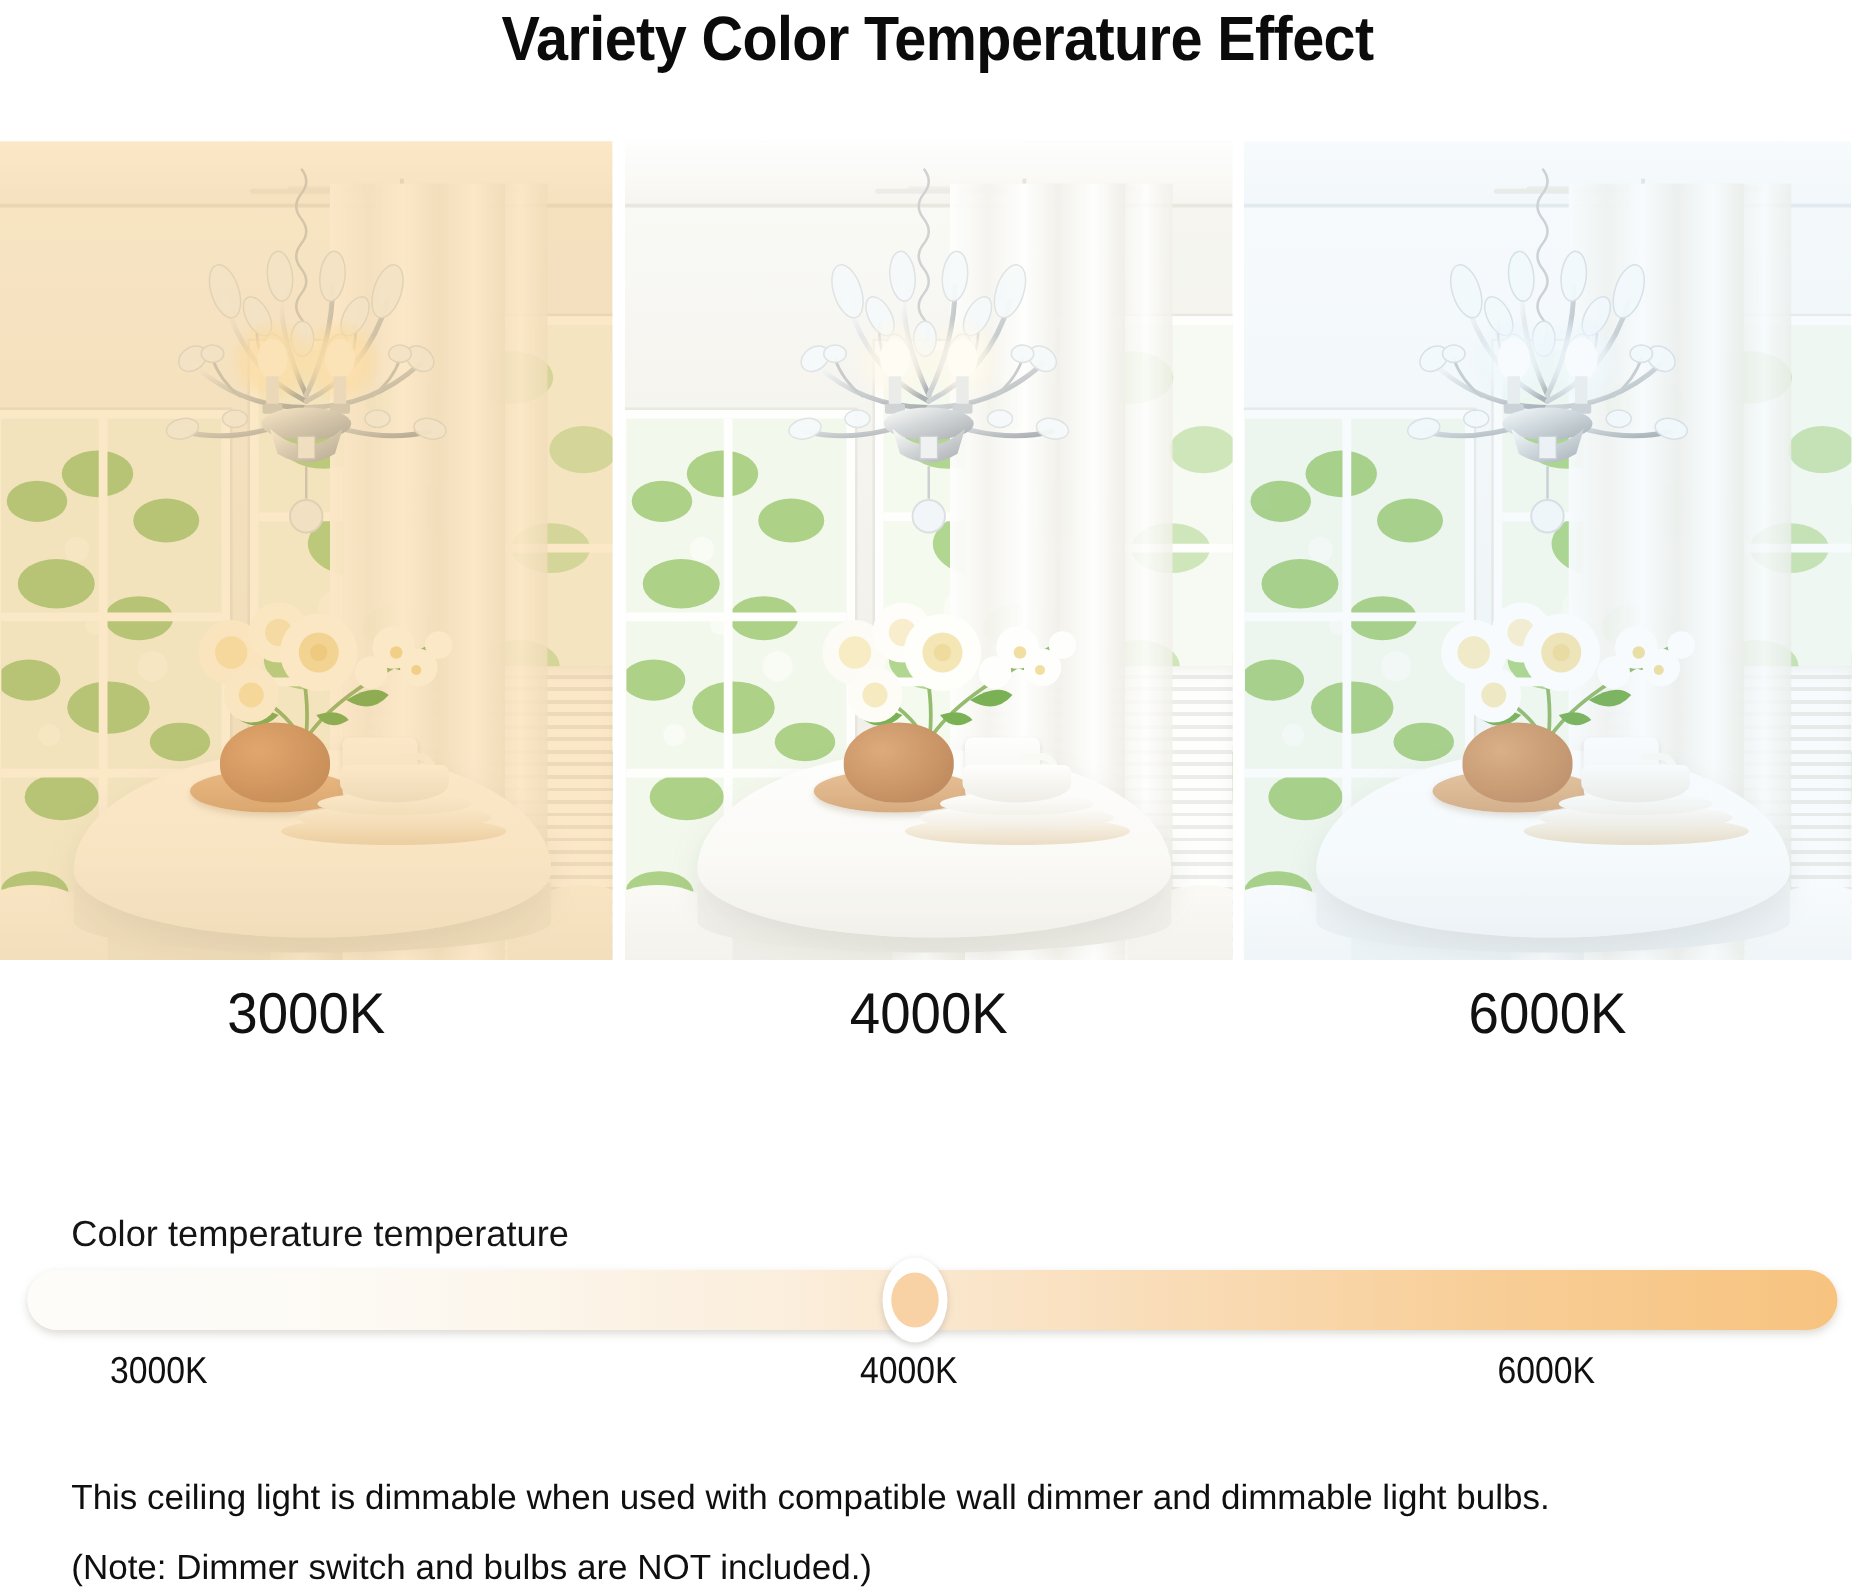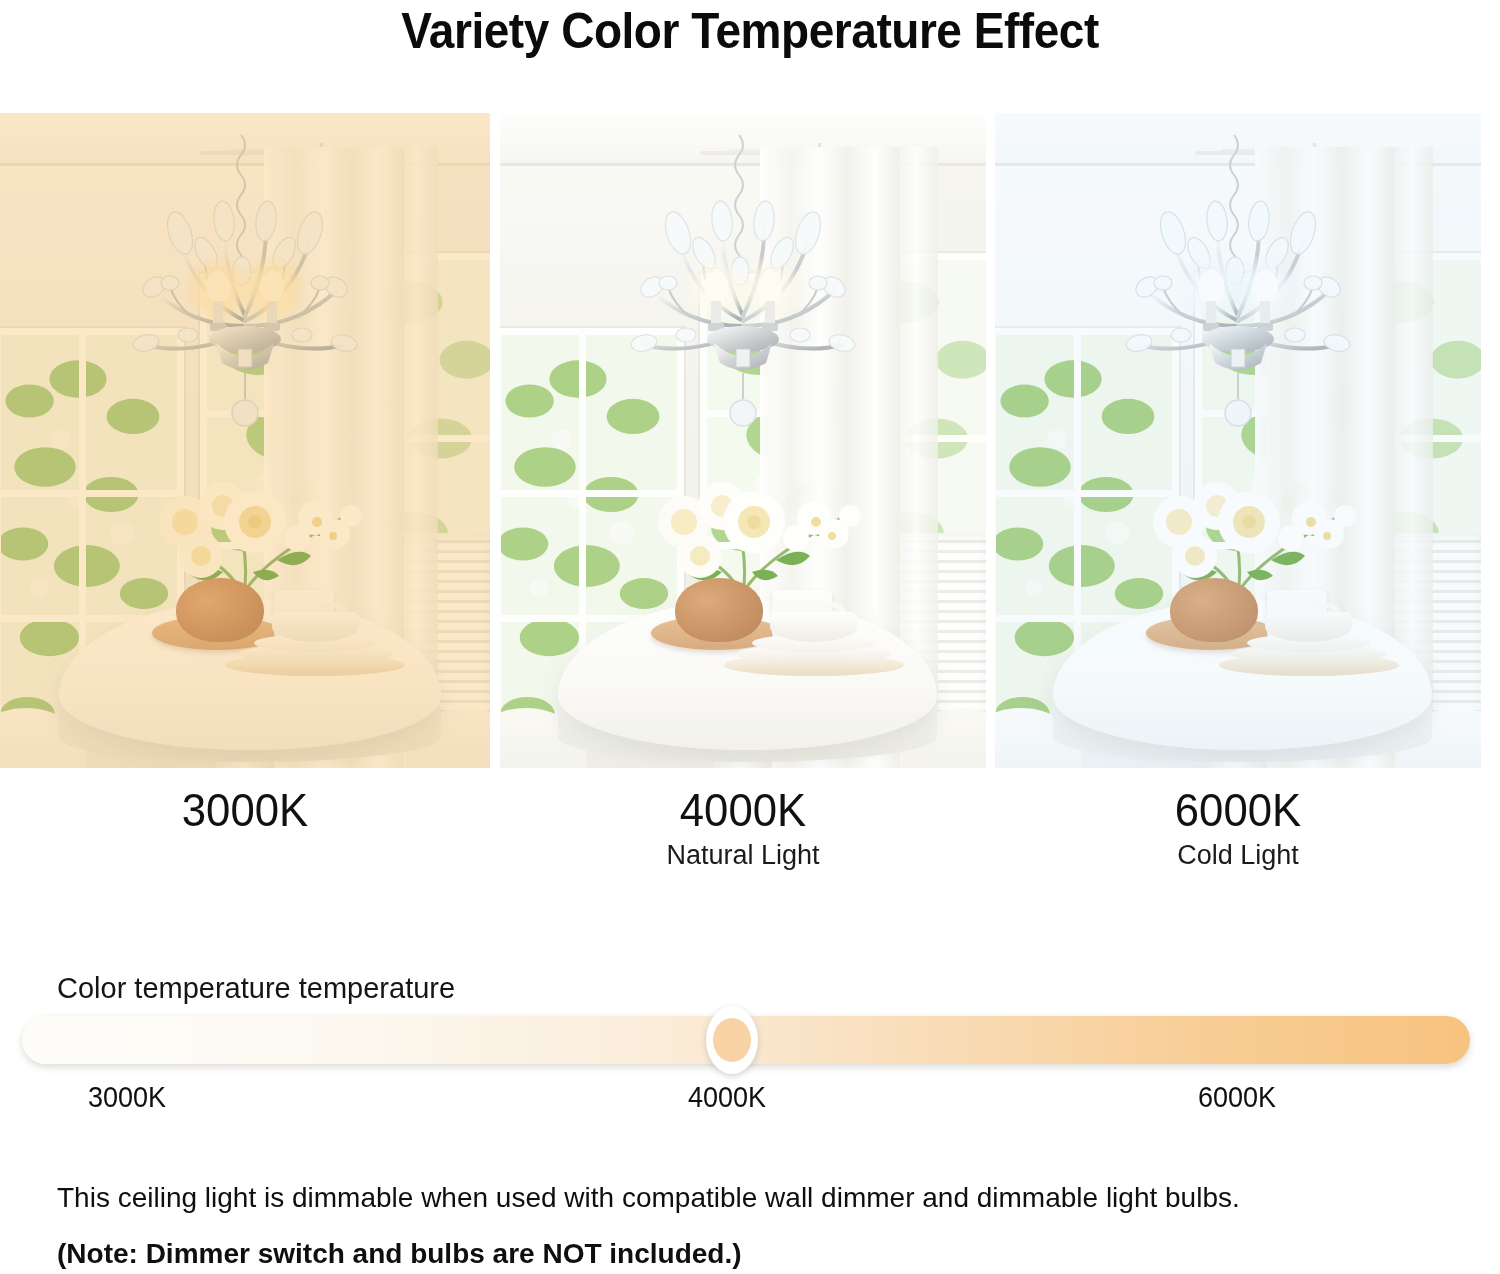--- a/index.html
+++ b/index.html
@@ -152,21 +152,21 @@
     background:#ffffff;
     box-shadow:0 2px 6px rgba(160,156,146,.45);}
   .thumb i{position:absolute;left:7px;top:12px;width:38px;height:44px;border-radius:50%;
     background:#f8d2a4;display:block;}
   .ticks{position:absolute;left:0;top:1080px;width:1500px;height:42px;}
   .tick{position:absolute;top:0;font-size:30px;color:#101010;transform:scaleX(.9);transform-origin:left top;}
 
   
   .note{position:absolute;left:57px;font-size:28px;color:#0f0f0f;white-space:nowrap;}
   .note.n1{top:1182px;}
-  .note.n2{top:1238px;font-weight:bold;}
+  .note.n2{top:1238px;}
 </style>
 </head>
 <body>
 
 <div class="title">Variety Color Temperature Effect</div>
 
 <div class="panels">
 
   <div class="panel p1">
     <div class="scene">
@@ -854,25 +854,23 @@
     </div>
   </div>
 </div>
 
 <div class="caps">
   <div class="cap c1">
     <div class="k">3000K</div>
   </div>
   <div class="cap c2">
     <div class="k">4000K</div>
-    <div class="n">Natural Light</div>
   </div>
   <div class="cap c3">
     <div class="k">6000K</div>
-    <div class="n">Cold Light</div>
   </div>
 </div>
 
 <div class="slider-label">Color temperature temperature</div>
 <div class="slider"></div>
 <div class="thumb">
     <i></i>
   </div>
 
 <div class="ticks">

